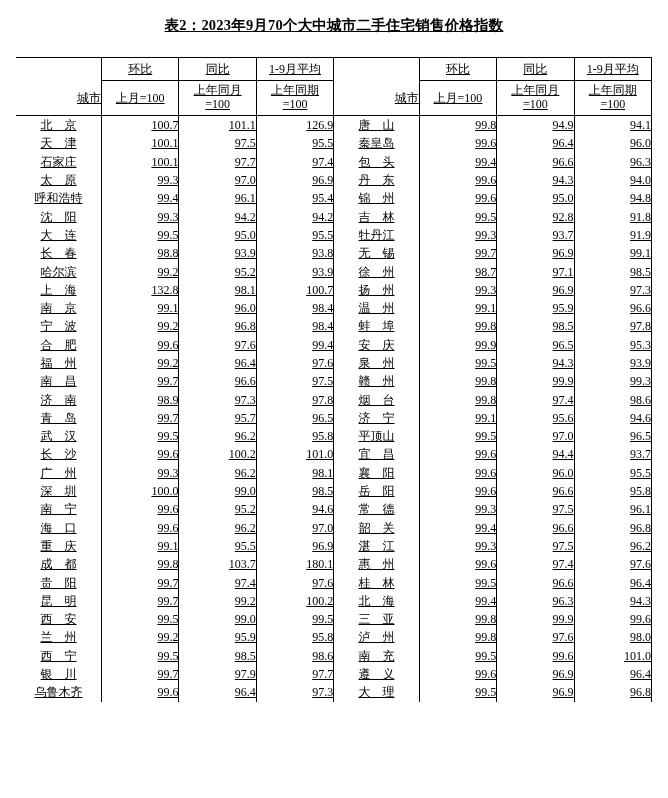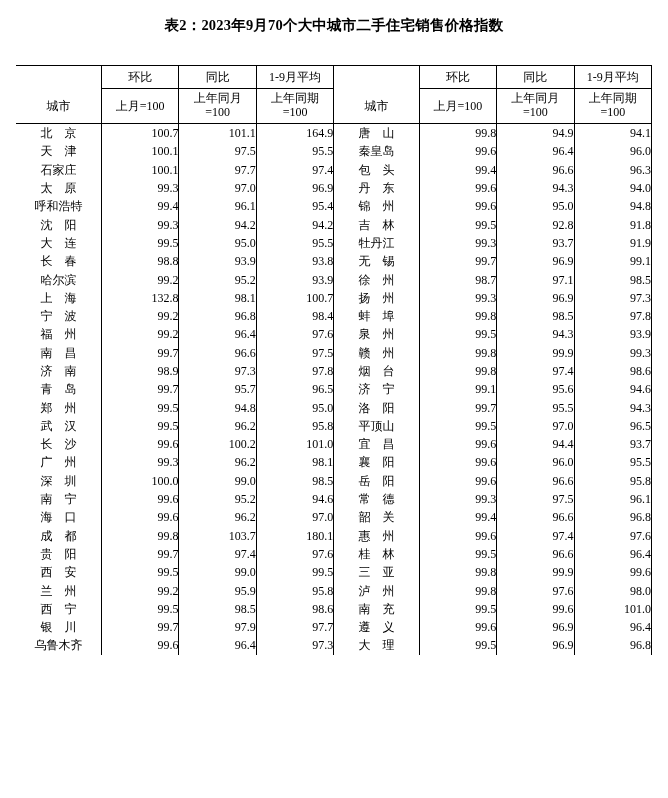--- a/index.html
+++ b/index.html
@@ -12,33 +12,34 @@
     height: 798px;
     font-family: "Liberation Serif", "DejaVu Serif", serif;
     color: #000000;
     overflow: hidden;
   }
   #page {
     position: relative;
     width: 668px;
     height: 798px;
     box-sizing: border-box;
+    text-decoration: underline;
   }
   .title {
     text-align: center;
     font-weight: bold;
     font-size: 14.5px;
     letter-spacing: 0.2px;
     padding-top: 16px;
     padding-bottom: 14px;
   }
   table.grid {
     border-collapse: collapse;
     width: 636px;
-    margin: 16px auto;
+    margin: 8px auto;
     table-layout: fixed;
   }
   table.grid td, table.grid th {
     border: 0;
     padding: 0;
     font-weight: normal;
     font-size: 12px;
     line-height: 1.0;
   }
   
@@ -48,21 +49,21 @@
     vertical-align: middle;
     font-size: 12.5px;
   }
   .hdr-bot {
     height: 34px;
     text-align: center;
     vertical-align: middle;
     font-size: 12px;
   }
   .hdr-city {
-    text-align: center;
+    text-align: right;
     vertical-align: middle;
     font-size: 13px;
   }
   .bt { border-top: 1px solid #000 !important; }
   .bb { border-bottom: 1px solid #000 !important; }
   .box-line {
     border-left: 1px solid #000 !important;
     border-right: 1px solid #000 !important;
     border-top: 1px solid #000 !important;
     border-bottom: 1px solid #000 !important;
@@ -140,21 +141,21 @@
           <div class="halfline">上年同期</div>
           <div class="halfline">=100</div>
         </td>
       </tr>
     </thead>
     <tbody id="tbody">
         <tr class="datarow">
           <td class="city">北　京</td>
           <td class="num vsep">100.7</td>
           <td class="num vsep">101.1</td>
-          <td class="num vsep">164.9</td>
+          <td class="num vsep">126.9</td>
           <td class="city">唐　山</td>
           <td class="num vsep">99.8</td>
           <td class="num vsep">94.9</td>
           <td class="num vsep">94.1</td>
         </tr>
         <tr class="datarow">
           <td class="city">天　津</td>
           <td class="num vsep">100.1</td>
           <td class="num vsep">97.5</td>
           <td class="num vsep">95.5</td>
@@ -237,28 +238,48 @@
           <td class="city">上　海</td>
           <td class="num vsep">132.8</td>
           <td class="num vsep">98.1</td>
           <td class="num vsep">100.7</td>
           <td class="city">扬　州</td>
           <td class="num vsep">99.3</td>
           <td class="num vsep">96.9</td>
           <td class="num vsep">97.3</td>
         </tr>
         <tr class="datarow">
+          <td class="city">南　京</td>
+          <td class="num vsep">99.1</td>
+          <td class="num vsep">96.0</td>
+          <td class="num vsep">98.4</td>
+          <td class="city">温　州</td>
+          <td class="num vsep">99.1</td>
+          <td class="num vsep">95.9</td>
+          <td class="num vsep">96.6</td>
+        </tr>
+        <tr class="datarow">
           <td class="city">宁　波</td>
           <td class="num vsep">99.2</td>
           <td class="num vsep">96.8</td>
           <td class="num vsep">98.4</td>
           <td class="city">蚌　埠</td>
           <td class="num vsep">99.8</td>
           <td class="num vsep">98.5</td>
           <td class="num vsep">97.8</td>
+        </tr>
+        <tr class="datarow">
+          <td class="city">合　肥</td>
+          <td class="num vsep">99.6</td>
+          <td class="num vsep">97.6</td>
+          <td class="num vsep">99.4</td>
+          <td class="city">安　庆</td>
+          <td class="num vsep">99.9</td>
+          <td class="num vsep">96.5</td>
+          <td class="num vsep">95.3</td>
         </tr>
         <tr class="datarow">
           <td class="city">福　州</td>
           <td class="num vsep">99.2</td>
           <td class="num vsep">96.4</td>
           <td class="num vsep">97.6</td>
           <td class="city">泉　州</td>
           <td class="num vsep">99.5</td>
           <td class="num vsep">94.3</td>
           <td class="num vsep">93.9</td>
@@ -287,30 +308,20 @@
           <td class="city">青　岛</td>
           <td class="num vsep">99.7</td>
           <td class="num vsep">95.7</td>
           <td class="num vsep">96.5</td>
           <td class="city">济　宁</td>
           <td class="num vsep">99.1</td>
           <td class="num vsep">95.6</td>
           <td class="num vsep">94.6</td>
         </tr>
         <tr class="datarow">
-          <td class="city">郑　州</td>
-          <td class="num vsep">99.5</td>
-          <td class="num vsep">94.8</td>
-          <td class="num vsep">95.0</td>
-          <td class="city">洛　阳</td>
-          <td class="num vsep">99.7</td>
-          <td class="num vsep">95.5</td>
-          <td class="num vsep">94.3</td>
-        </tr>
-        <tr class="datarow">
           <td class="city">武　汉</td>
           <td class="num vsep">99.5</td>
           <td class="num vsep">96.2</td>
           <td class="num vsep">95.8</td>
           <td class="city">平顶山</td>
           <td class="num vsep">99.5</td>
           <td class="num vsep">97.0</td>
           <td class="num vsep">96.5</td>
         </tr>
         <tr class="datarow">
@@ -357,38 +368,58 @@
           <td class="city">海　口</td>
           <td class="num vsep">99.6</td>
           <td class="num vsep">96.2</td>
           <td class="num vsep">97.0</td>
           <td class="city">韶　关</td>
           <td class="num vsep">99.4</td>
           <td class="num vsep">96.6</td>
           <td class="num vsep">96.8</td>
         </tr>
         <tr class="datarow">
+          <td class="city">重　庆</td>
+          <td class="num vsep">99.1</td>
+          <td class="num vsep">95.5</td>
+          <td class="num vsep">96.9</td>
+          <td class="city">湛　江</td>
+          <td class="num vsep">99.3</td>
+          <td class="num vsep">97.5</td>
+          <td class="num vsep">96.2</td>
+        </tr>
+        <tr class="datarow">
           <td class="city">成　都</td>
           <td class="num vsep">99.8</td>
           <td class="num vsep">103.7</td>
           <td class="num vsep">180.1</td>
           <td class="city">惠　州</td>
           <td class="num vsep">99.6</td>
           <td class="num vsep">97.4</td>
           <td class="num vsep">97.6</td>
         </tr>
         <tr class="datarow">
           <td class="city">贵　阳</td>
           <td class="num vsep">99.7</td>
           <td class="num vsep">97.4</td>
           <td class="num vsep">97.6</td>
           <td class="city">桂　林</td>
           <td class="num vsep">99.5</td>
           <td class="num vsep">96.6</td>
           <td class="num vsep">96.4</td>
+        </tr>
+        <tr class="datarow">
+          <td class="city">昆　明</td>
+          <td class="num vsep">99.7</td>
+          <td class="num vsep">99.2</td>
+          <td class="num vsep">100.2</td>
+          <td class="city">北　海</td>
+          <td class="num vsep">99.4</td>
+          <td class="num vsep">96.3</td>
+          <td class="num vsep">94.3</td>
         </tr>
         <tr class="datarow">
           <td class="city">西　安</td>
           <td class="num vsep">99.5</td>
           <td class="num vsep">99.0</td>
           <td class="num vsep">99.5</td>
           <td class="city">三　亚</td>
           <td class="num vsep">99.8</td>
           <td class="num vsep">99.9</td>
           <td class="num vsep">99.6</td>

